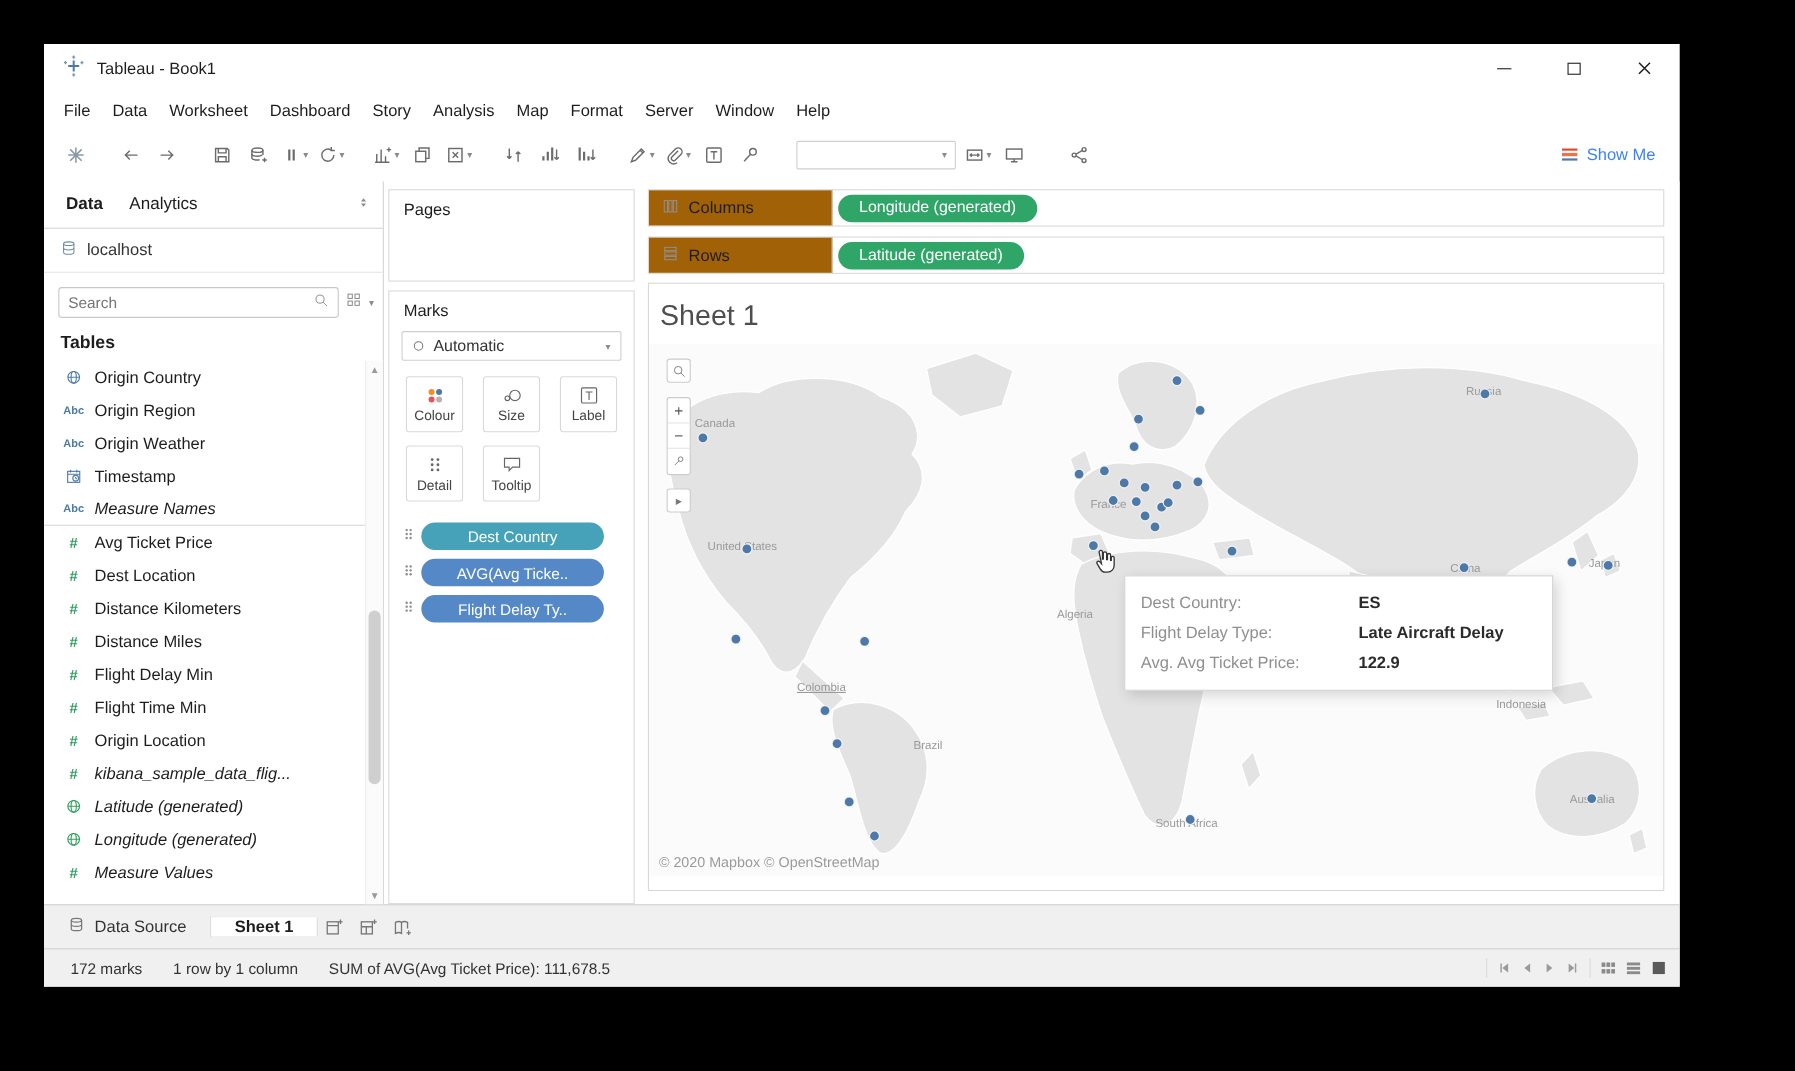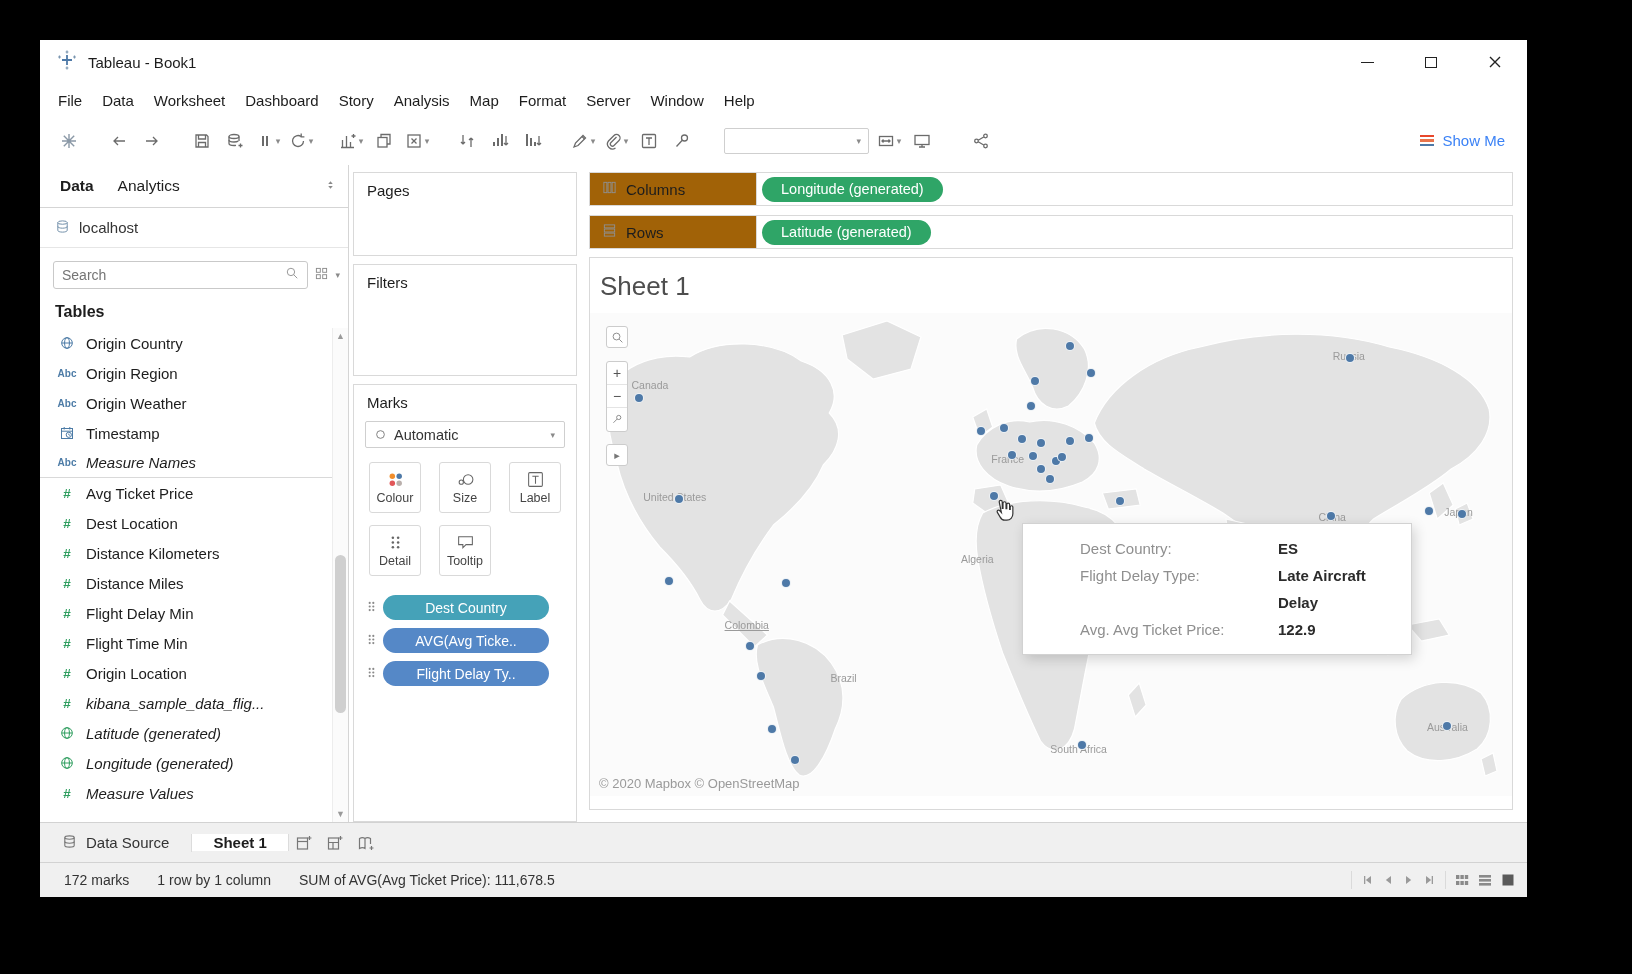--- a/index.html
+++ b/index.html
@@ -93,21 +93,21 @@
   .map-attrib { position:absolute; left:9px; bottom:5px; font-size:13px; color:#9a9a9a; z-index:4; }
   .map-ctl { position:absolute; background:#fff; border:1px solid #ccc; border-radius:3px; z-index:5; color:#555; }
   .ctl-search { left:16px; top:13px; width:22px; height:22px; display:flex; align-items:center; justify-content:center; }
   .ctl-search svg, .ctl-pin svg { width:13px; height:13px; stroke:#777; fill:none; }
   .ctl-zoom { left:16px; top:48px; width:22px; display:flex; flex-direction:column; }
   .ctl-zoom > div { height:23px; display:flex; align-items:center; justify-content:center; font-size:14px; border-bottom:1px solid #e4e4e4; }
   .ctl-zoom > div:last-child { border-bottom:none; }
   .ctl-expand { left:16px; top:131px; width:22px; height:22px; display:flex; align-items:center; justify-content:center; font-size:11px; color:#777; }
   .tooltip { position:absolute; left:432px; top:210px; width:390px; background:#fff; border:1px solid #d2d2d2; box-shadow:3px 4px 12px rgba(0,0,0,.16); z-index:6; padding:11px 14px; }
   .tt-row { display:flex; font-size:15px; line-height:27px; }
-  .tt-label { width:198px; color:#8f8f8f; flex:0 0 auto;margin-left:43px; }
+  .tt-label { width:198px; color:#8f8f8f; flex:0 0 auto; }
   .tt-value { color:#2b2b2b; font-weight:bold; }
   .cursor { position:absolute; left:43.4%; top:38.0%; z-index:7; }
 
   
   .tabsbar { height:40px; background:#f0f0f0; border-top:1px solid #d2d2d2; display:flex; align-items:center; flex:0 0 auto; }
   .tab-ds { display:flex; align-items:center; gap:9px; padding:0 22px; font-size:15px; color:#333; border-right:1px solid #dcdcdc; }
   .tab-sheet { background:#fff; display:flex; align-items:center; padding:0 21px; font-size:15px; font-weight:bold; color:#1d1d1d; border-right:1px solid #dcdcdc; }
   .tab-new { width:31px; display:flex; align-items:center; justify-content:center; }
   .tab-new svg { width:18px; height:18px; stroke:#777; fill:none; stroke-width:1.2; }
   .tab-ds svg { width:15px; height:15px; stroke:#777; fill:none; stroke-width:1.2; }
@@ -451,23 +451,20 @@
           <span>▲</span>
           <span>▼</span>
           <span class="sb-thumb"></span>
         </div>
       </div>
     </div>
 
     <div class="panel">
       <div class="card pages">
         <div class="card-label">Pages</div>
-      </div>
-      <div class="card filters">
-        <div class="card-label">Filters</div>
       </div>
       <div class="card marks">
         <div class="card-label">Marks</div>
         <div class="mark-type">
           <svg width="11" height="11" viewBox="0 0 12 12" fill="none" stroke="#777">
               <circle cx="6" cy="6" r="4.2"></circle>
             </svg>
           <span>Automatic</span>
           <span class="caret mt-caret">▾</span>
         </div>

